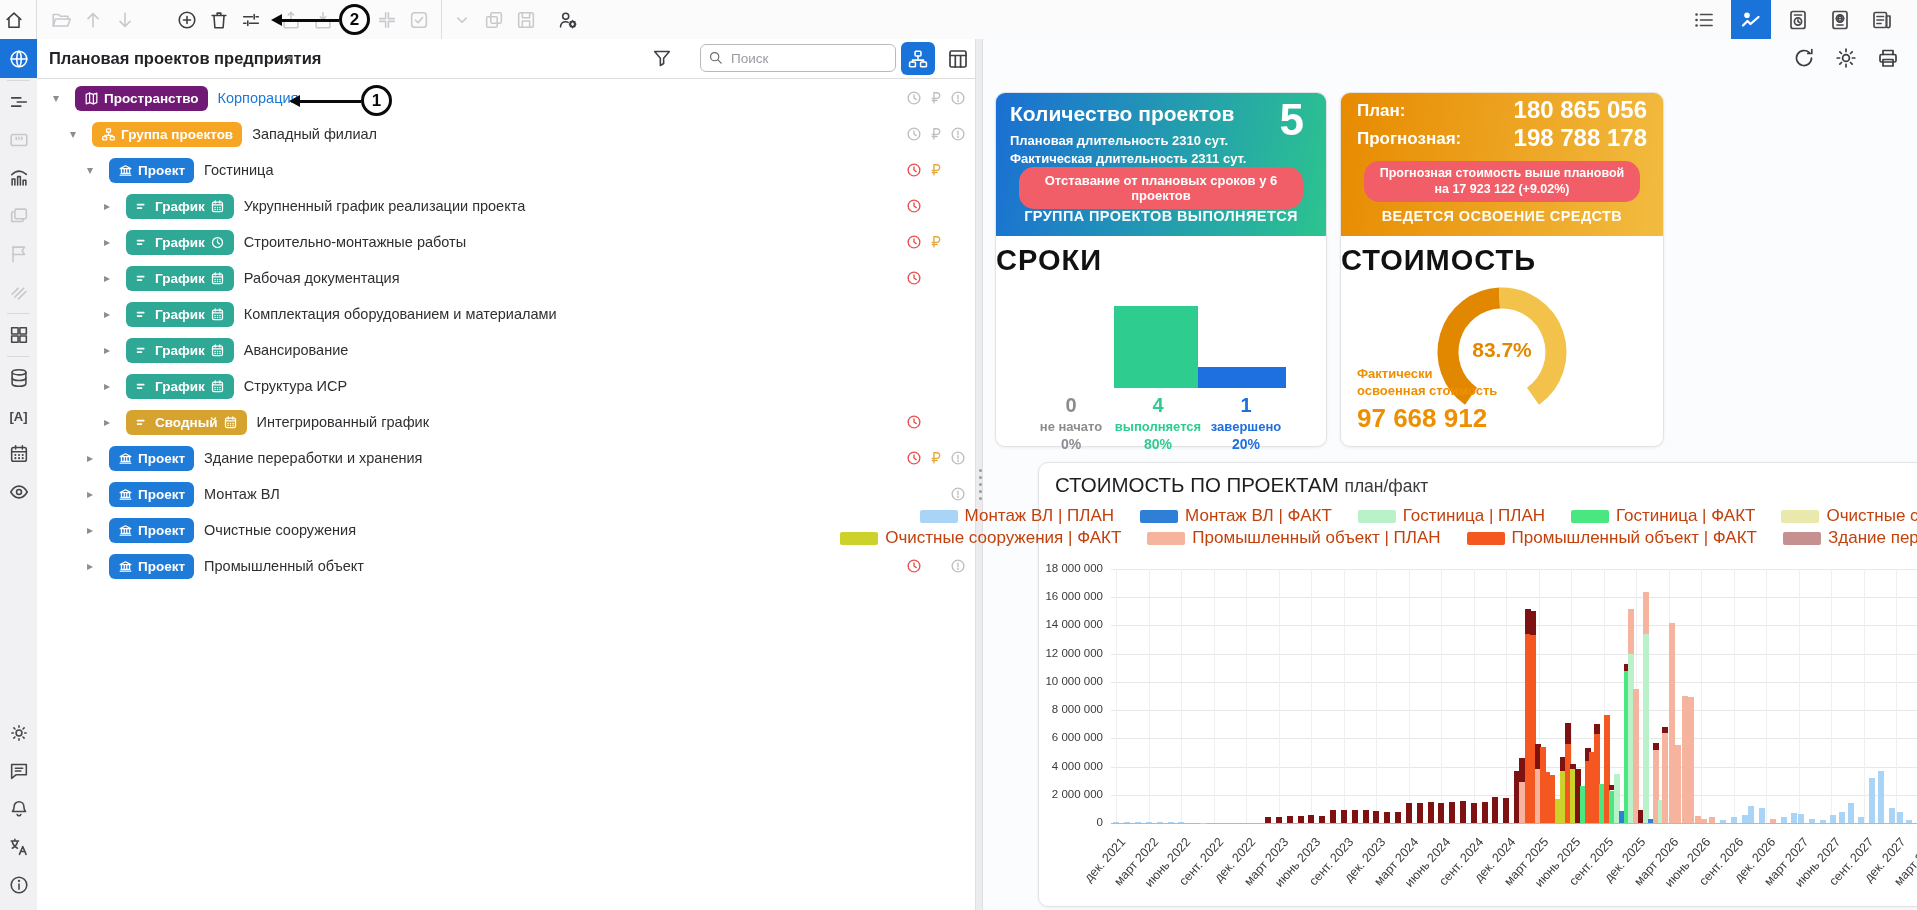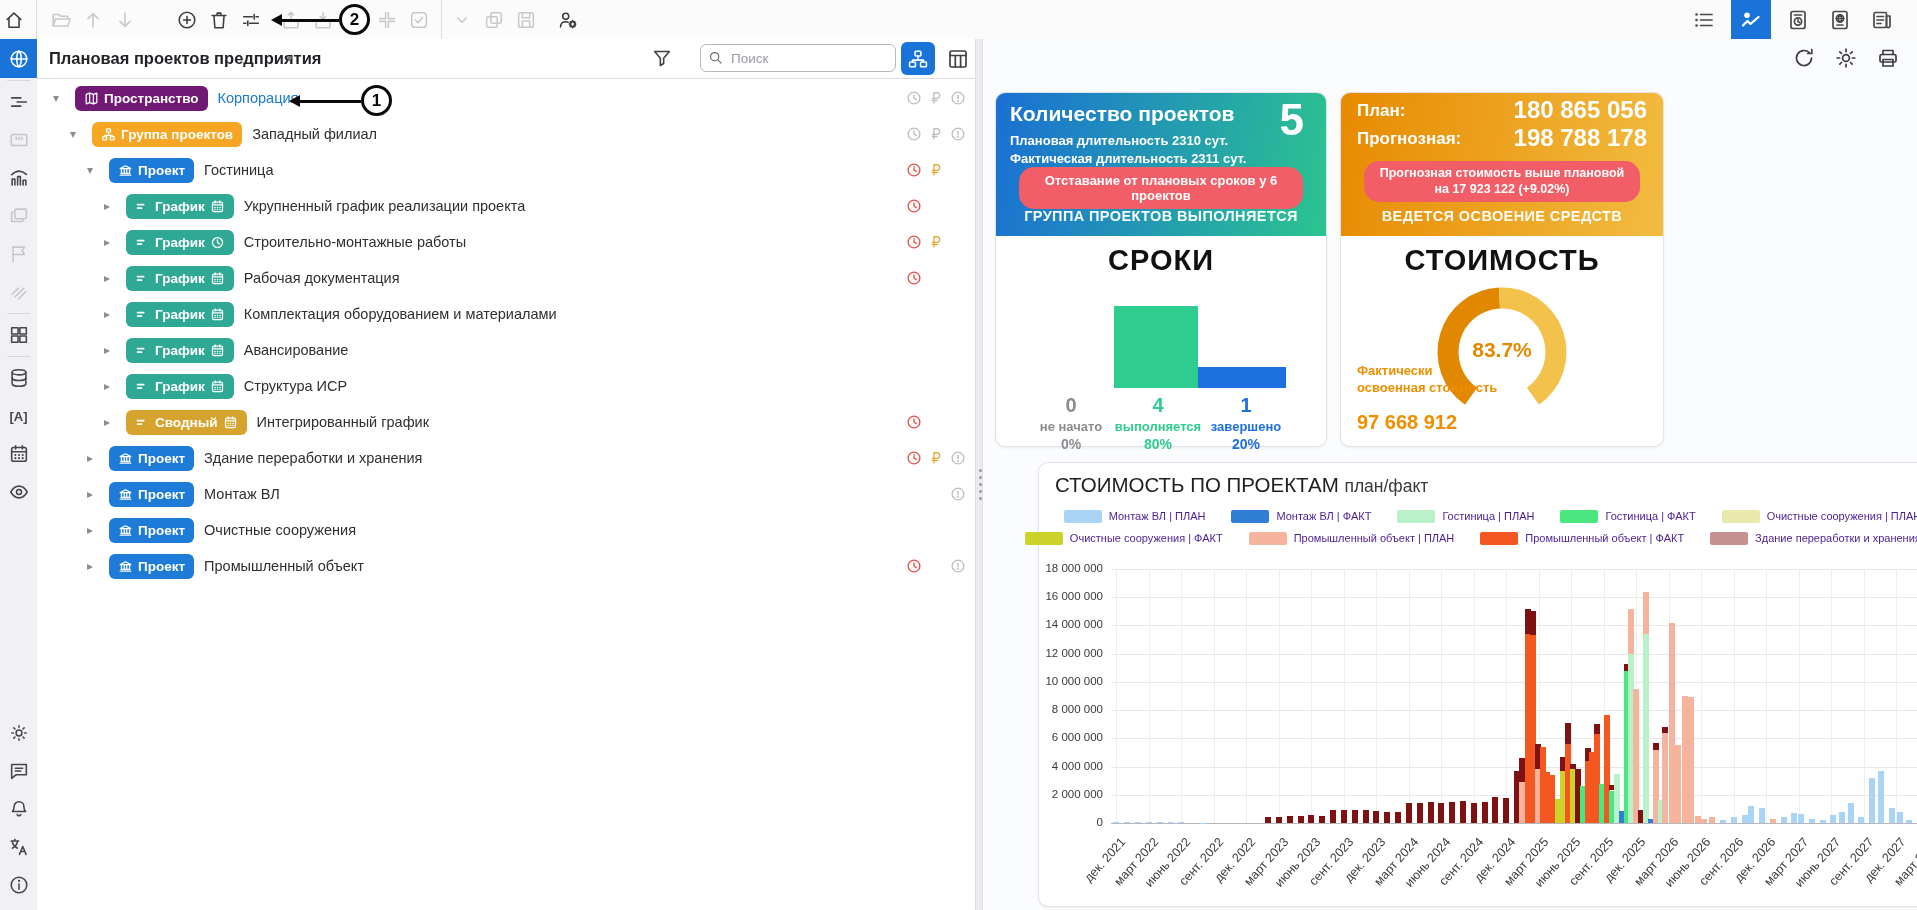--- a/index.html
+++ b/index.html
@@ -64,45 +64,45 @@
   .ph-sub1{position:absolute;left:14px;top:40px;font-size:13px;font-weight:600;}
   .ph-sub2{position:absolute;left:14px;top:58px;font-size:13px;font-weight:600;}
   .ph-count{position:absolute;right:22px;top:2px;font-size:44px;font-weight:700;}
   .alert-pill{position:absolute;left:7%;top:74px;width:86%;background:#f25e68;border-radius:15px;color:#fff;font-weight:700;text-align:center;box-sizing:border-box;}
   .alert-pill.one-line{font-size:13px;padding:6px 4px;}
   .alert-pill.two-line{font-size:12.5px;padding:4px 4px;line-height:1.3;top:68px;}
   .ph-status{position:absolute;left:0;right:0;top:115px;text-align:center;font-size:14.5px;font-weight:700;letter-spacing:.4px;color:rgba(255,255,255,.97);}
   .ch-row-label{position:absolute;left:16px;font-size:17px;font-weight:700;}
   .ch-row-value{position:absolute;right:16px;font-size:24px;font-weight:700;text-align:right;}
   .card-body{position:absolute;left:0;top:143px;right:0;bottom:0;}
-  .body-title{position:absolute;left:0;right:0;top:8px;text-align:center;font-size:29px;font-weight:700;color:#111;letter-spacing:1px;}
+  .body-title{position:absolute;left:0;right:0;top:8px;text-align:left;font-size:29px;font-weight:700;color:#111;letter-spacing:1px;}
 
   #srk-bars{position:absolute;left:0;top:48px;width:330px;height:104px;}
   .srk-bar{position:absolute;bottom:0;}
   .srk-col{position:absolute;width:110px;text-align:center;}
   .srk-val{font-size:20px;font-weight:700;}
   .srk-lbl{font-size:13px;font-weight:600;margin-top:2px;}
   .srk-pct{font-size:14px;font-weight:700;margin-top:2px;}
 
   #gauge-wrap{position:absolute;left:50%;top:38px;transform:translateX(-50%);width:170px;height:150px;}
   #gauge-pct{position:absolute;left:0;top:64px;width:170px;text-align:center;font-size:21px;font-weight:700;}
   .cost-foot{position:absolute;bottom:10px;font-size:13px;font-weight:600;line-height:1.35;}
-  .cost-foot .cf-val{font-size:20px;font-weight:700;margin-top:12px;}
+  .cost-foot .cf-val{font-size:26px;font-weight:700;margin-top:1px;}
   #cost-fact{left:16px;text-align:left;}
   #cost-rest{right:16px;text-align:right;}
 
   
   #chart-card{left:15px;top:423px;width:907px;height:443px;margin-left:40px;}
   #chart-title{position:absolute;left:16px;top:10px;font-size:20.5px;color:#1e1e22;}
   #chart-subtitle{font-size:17.5px;color:#3a3a3e;}
   #legend{position:absolute;left:0;right:0;top:42px;}
   .legend-row{display:flex;justify-content:center;gap:26px;height:22px;align-items:center;}
   .legend-item{display:flex;align-items:center;gap:7px;cursor:pointer;}
   .legend-swatch{width:38px;height:13px;border-radius:2px;}
-  .legend-label{font-size:11px;color:#4c1d95;white-space:nowrap;}
+  .legend-label{font-size:17px;color:#c2410c;white-space:nowrap;}
   #plot{position:absolute;left:0;top:0;width:907px;height:443px;pointer-events:none;}
   .gridline-h{position:absolute;height:1px;background:#e8e8ea;}
   .gridline-h.zero{background:#b8b8bc;}
   .gridline-v{position:absolute;width:1px;background:#efeff1;}
   .ytick{position:absolute;width:64px;text-align:right;font-size:11.5px;color:#3a3a3e;}
   .xtick{position:absolute;width:105px;text-align:right;font-size:12.5px;color:#3a3a3e;transform:rotate(-48deg);transform-origin:100% 0;white-space:nowrap;}
   .chart-bar-seg{position:absolute;width:6px;}
 
   
   .ann{position:absolute;z-index:60;}

